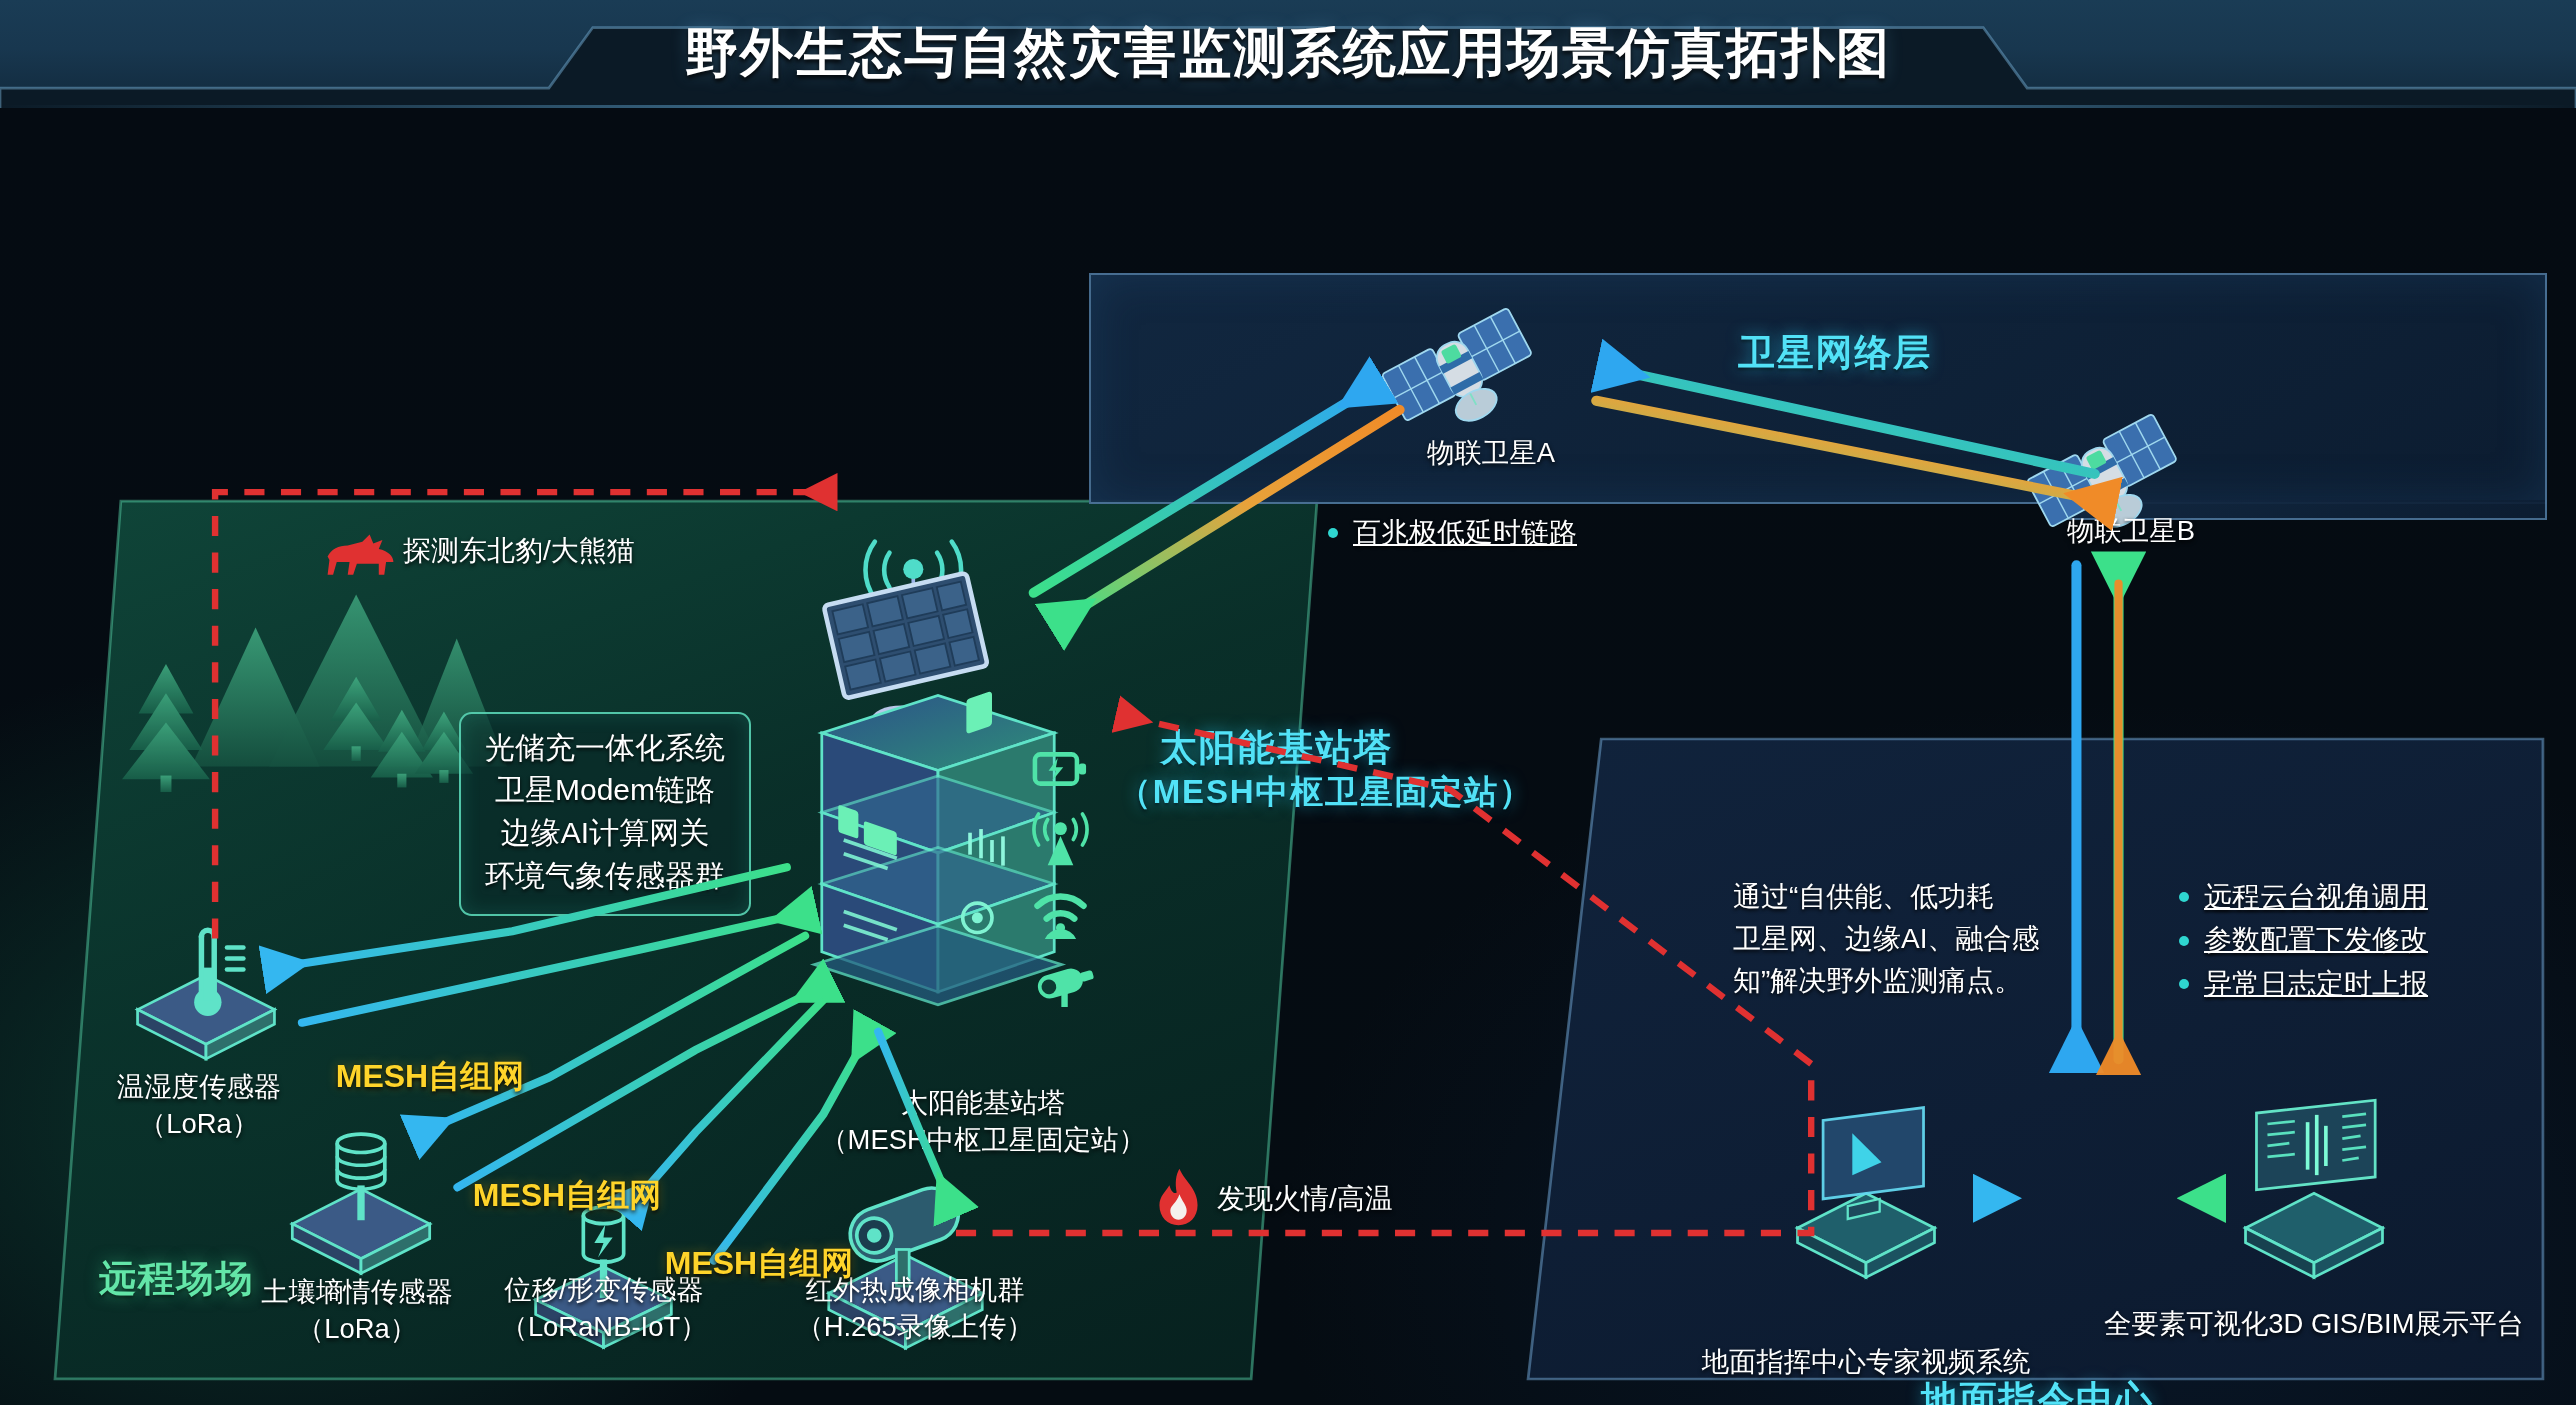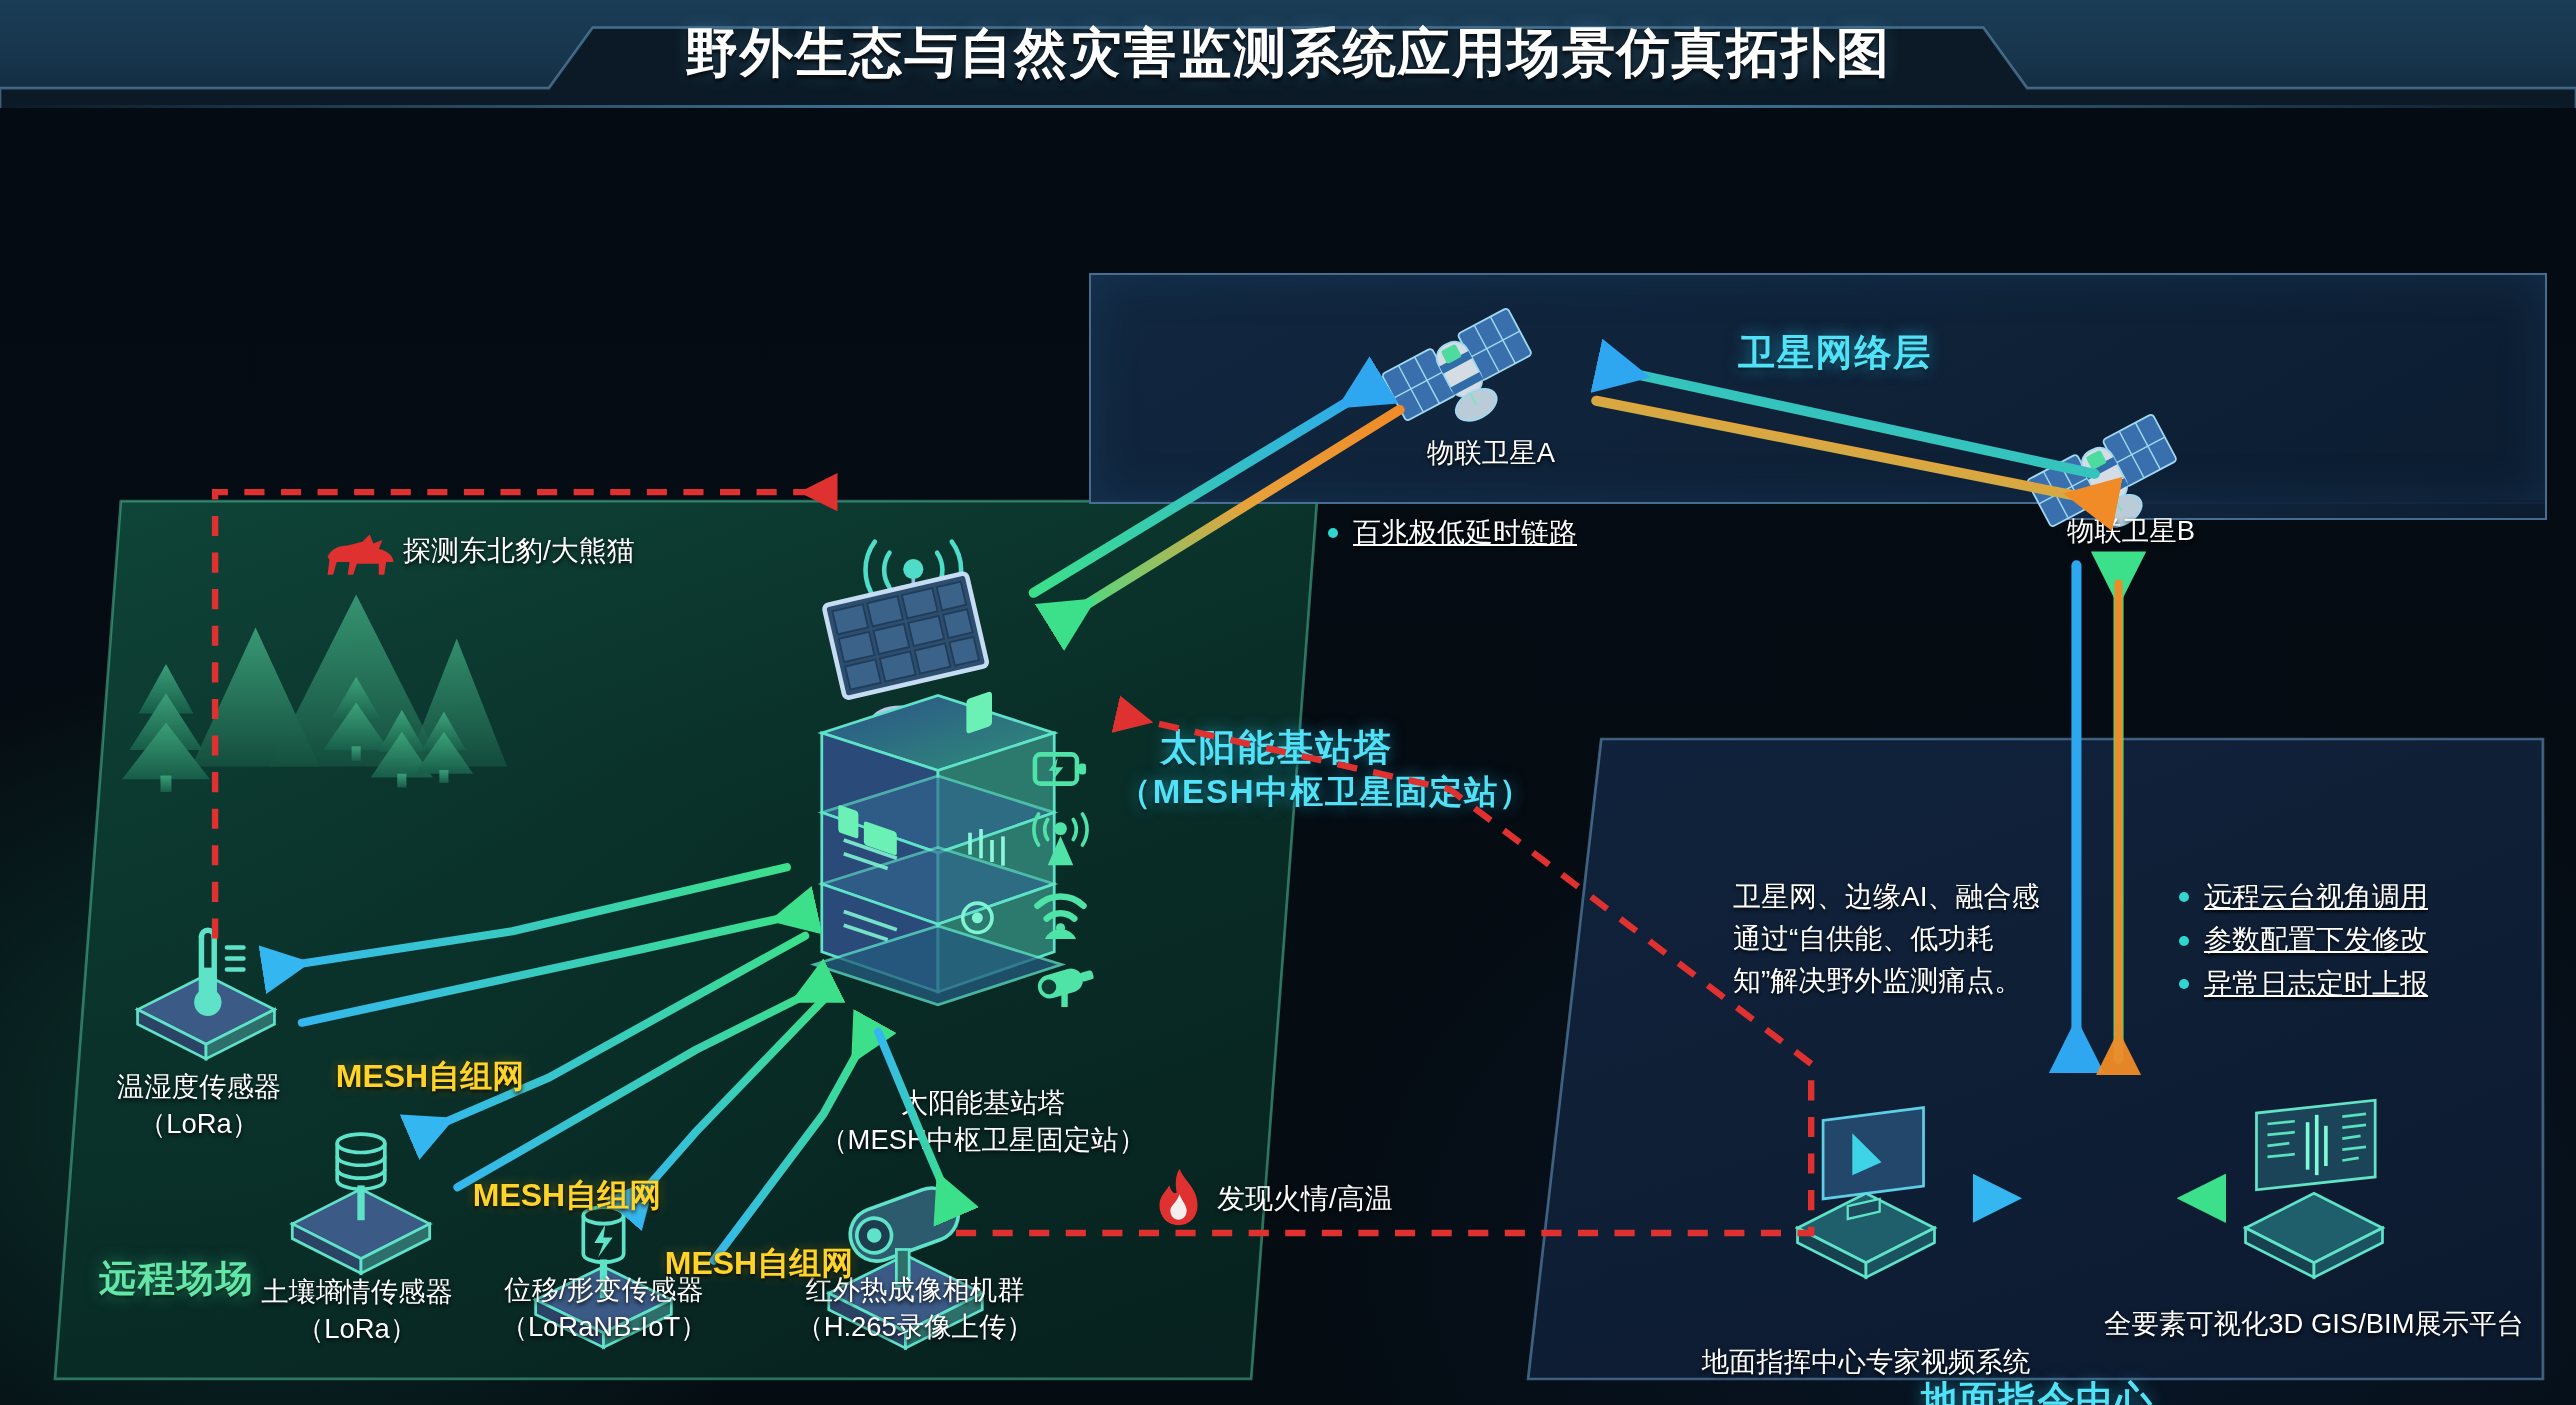--- a/index.html
+++ b/index.html
@@ -219,22 +219,22 @@
 
     <div class="panel-ground"></div>
     <div class="panel-ground-border">
       <svg width="1015" height="640" viewBox="0 0 1110 700">
         <path d="M80,0 L1110,0 L1110,700 L0,700 Z" fill="none" stroke="rgba(116,170,215,.5)" stroke-width="3"></path>
       </svg>
     </div>
     <div class="zone-title" style="left:1921px;top:1267px;">地面指令中心</div>
 
     <div class="para" style="left:1733px;top:768px;width:439px;">
+      <div>通过“自供能、低功耗</div>
       <div>卫星网、边缘AI、融合感</div>
-      <div>通过“自供能、低功耗</div>
       <div>知”解决野外监测痛点。</div>
     </div>
 
     <ul class="bullets" style="left:2173px;top:767px;margin:0;padding:0;">
       <li>远程云台视角调用</li>
       <li>参数配置下发修改</li>
       <li>异常日志定时上报</li>
     </ul>
 
     <div style="position:absolute;left:1761px;top:983px;">
@@ -420,20 +420,26 @@
           <rect x="54" y="16" width="14" height="10" rx="3" fill="#4fe3a8"></rect>
         </g>
         <rect x="32" y="30" width="7" height="18" fill="#4fe3a8"></rect>
       </svg>
     </div>
 
     <div class="zone-title" style="left:1160px;top:615px;">太阳能基站塔</div>
     <div class="zone-title" style="left:1118px;top:662px;font-size:33px;">（MESH中枢卫星固定站）</div>
 
 
+    <div class="infobox" style="left:459px;top:604px;">
+      <div>光储充一体化系统</div>
+      <div>卫星Modem链路</div>
+      <div>边缘AI计算网关</div>
+      <div>环境气象传感器群</div>
+    </div>
 
     <div style="position:absolute;left:119px;top:814px;">
       <svg width="174" height="146" viewBox="0 0 190 160">
         <path d="M20,96 L95,58 L170,96 L95,134 Z" fill="#3b5a86" stroke="#5fe3c8" stroke-width="3"></path>
         <path d="M20,96 L20,112 L95,150 L95,134 Z" fill="#2b4365" stroke="#5fe3c8" stroke-width="3"></path>
         <path d="M170,96 L170,112 L95,150 L95,134 Z" fill="#2e6f6b" stroke="#5fe3c8" stroke-width="3"></path>
         <g stroke="#5fe3c8" stroke-width="6" fill="none" stroke-linecap="round">
           <path d="M90,16 L90,78"></path>
             <path d="M104,16 L104,78"></path>
           <path d="M90,16 A7,7 0 0 1 104,16"></path>

